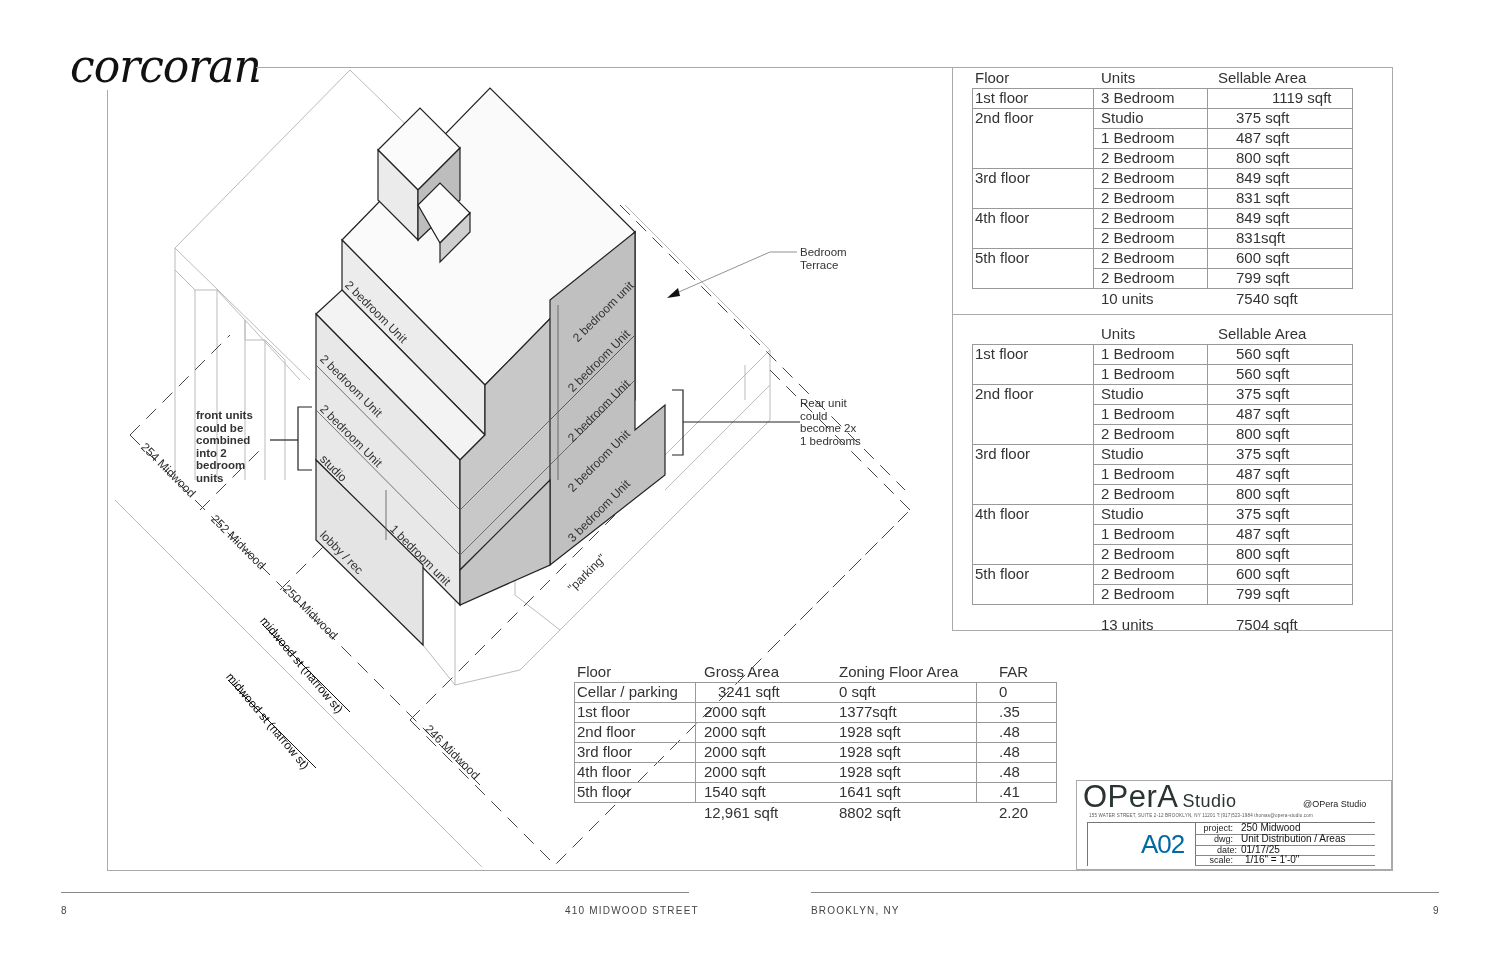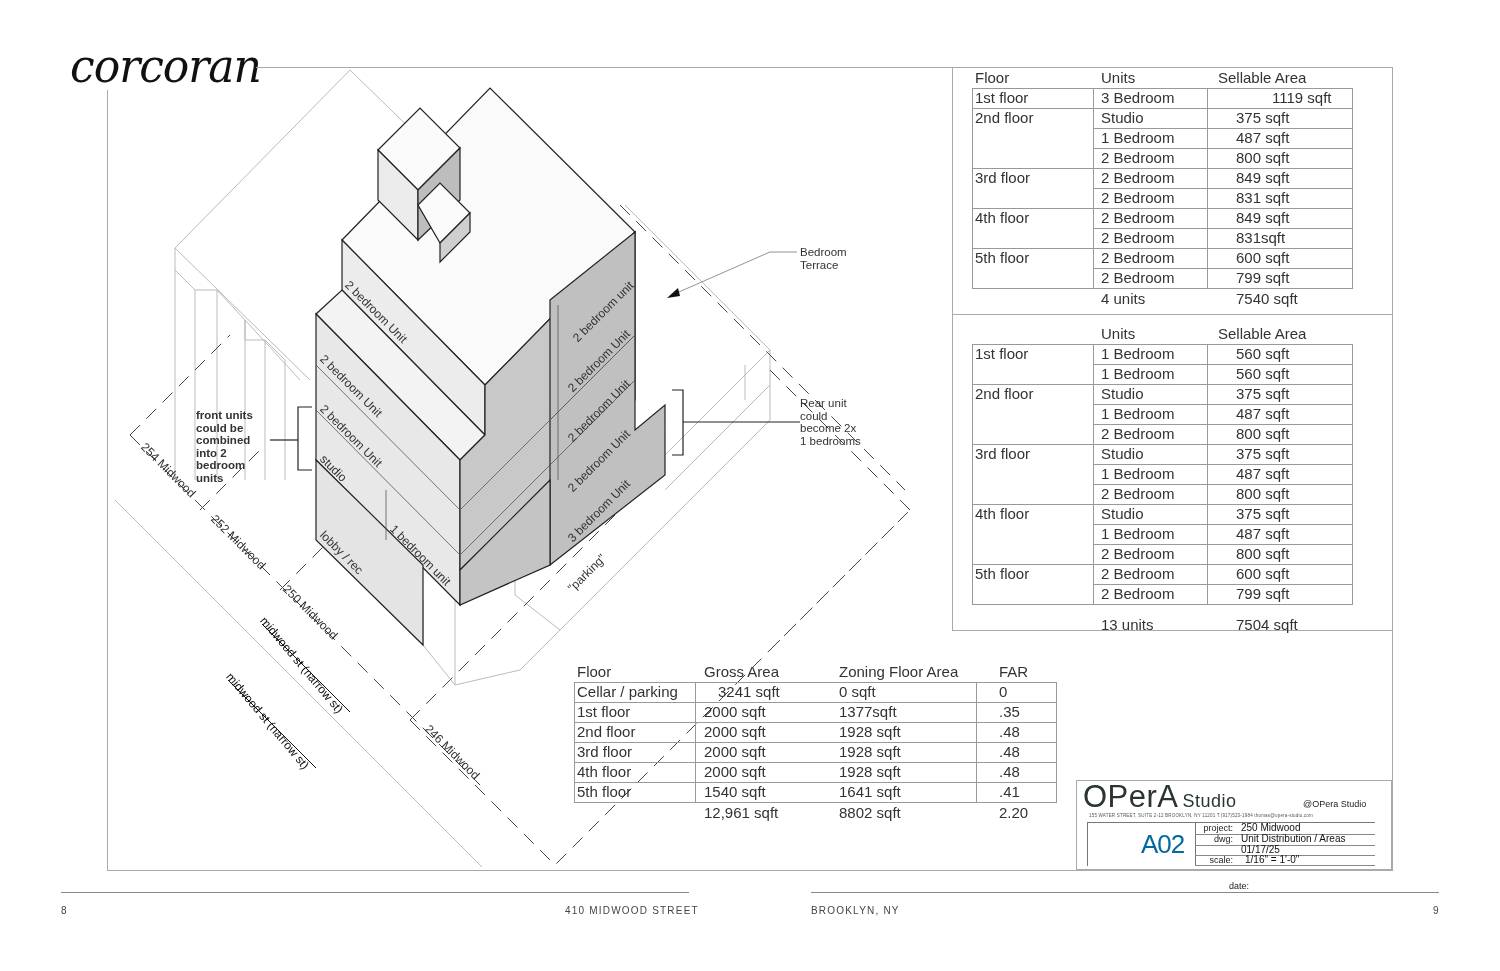--- a/index.html
+++ b/index.html
@@ -238,21 +238,21 @@
       <span class="cell" style="left:0;">5th floor</span>
       <span class="cell" style="left:126px;">2 Bedroom</span>
       <span class="cell" style="left:261px;">600 sqft</span>
     </div>
   <div class="row" style="top:200px; width:380px;">
       <span class="cell" style="left:0;"></span>
       <span class="cell" style="left:126px;">2 Bedroom</span>
       <span class="cell" style="left:261px;">799 sqft</span>
     </div>
   <div class="row" style="top:221px; width:380px;">
-      <span class="cell" style="left:126px;">4 units</span>
+      <span class="cell" style="left:126px;">10 units</span>
       <span class="cell" style="left:261px;">7540 sqft</span>
     </div>
 </div>
 
 <div class="tbl" style="left:972px; top:324px;">
   <div class="row" style="top:0; width:380px;">
     <span class="cell" style="left:126px;">Units</span>
     <span class="cell" style="left:243px;">Sellable Area</span>
   </div>
   <div class="grid" style="left:0; top:20px; width:381px; height:261px;"></div>
@@ -407,21 +407,21 @@
   <div class="tb-addr">155 WATER STREET, SUITE 2-12     BROOKLYN, NY 11201     T:(917)523-1984     thomas@opera-studio.com</div>
   <div class="tb-box"></div>
   <div class="tb-sheet">A02</div>
   <div class="vl" style="left:118px; top:41px; height:44px; background:#777;"></div>
   <div class="tb-lbl" style="left:116px; top:42px;">project:</div>
   <div class="tb-val" style="left:164px; top:41px;">250 Midwood</div>
   <div class="tb-rule" style="left:118px; top:53px; width:180px;"></div>
   <div class="tb-lbl" style="left:116px; top:53px;">dwg:</div>
   <div class="tb-val" style="left:164px; top:52px;">Unit Distribution / Areas</div>
   <div class="tb-rule" style="left:118px; top:64px; width:180px;"></div>
-  <div class="tb-lbl" style="left:132px; top:64px;margin-top:36px;">date:</div>
+  <div class="tb-lbl" style="left:120px; top:64px;">date:</div>
   <div class="tb-val" style="left:164px; top:63px;">01/17/25</div>
   <div class="tb-rule" style="left:118px; top:74px; width:180px;"></div>
   <div class="tb-lbl" style="left:116px; top:74px;">scale:</div>
   <div class="tb-val" style="left:168px; top:73px;">1/16" = 1'-0"</div>
   <div class="tb-rule" style="left:118px; top:84px; width:180px;"></div>
 </div>
 
 <div class="footer-rule" style="left:61px; width:628px;"></div>
 <div class="footer-rule" style="left:811px; width:628px;"></div>
 <div class="footer" style="left:61px; top:905px;">8</div>

